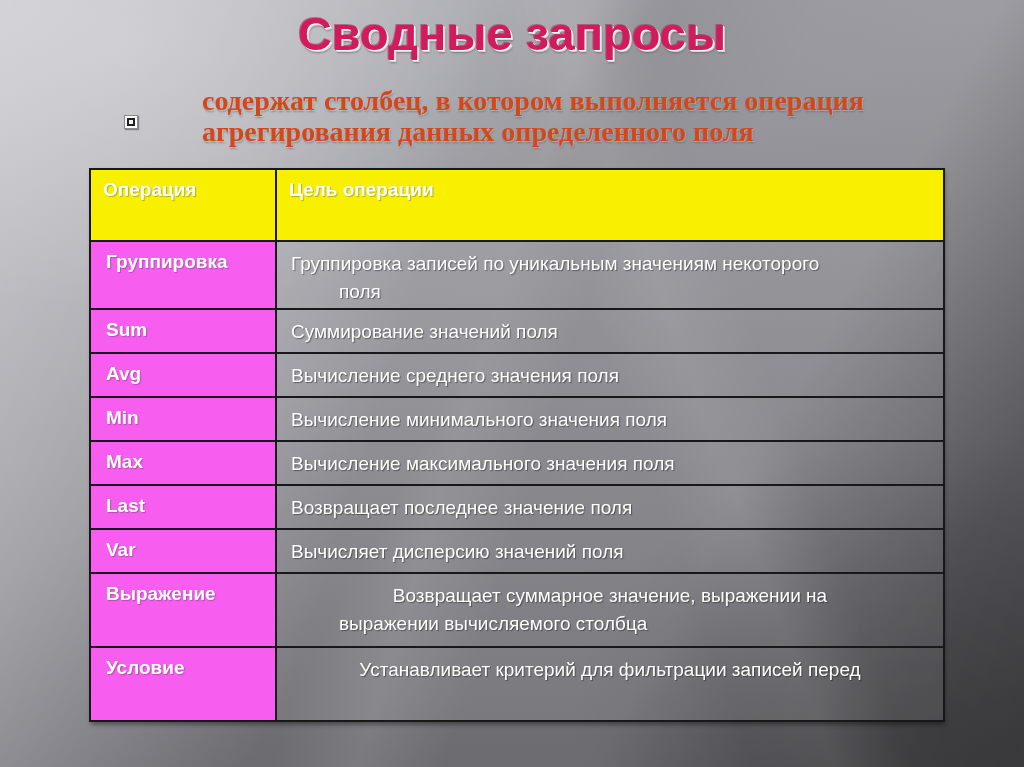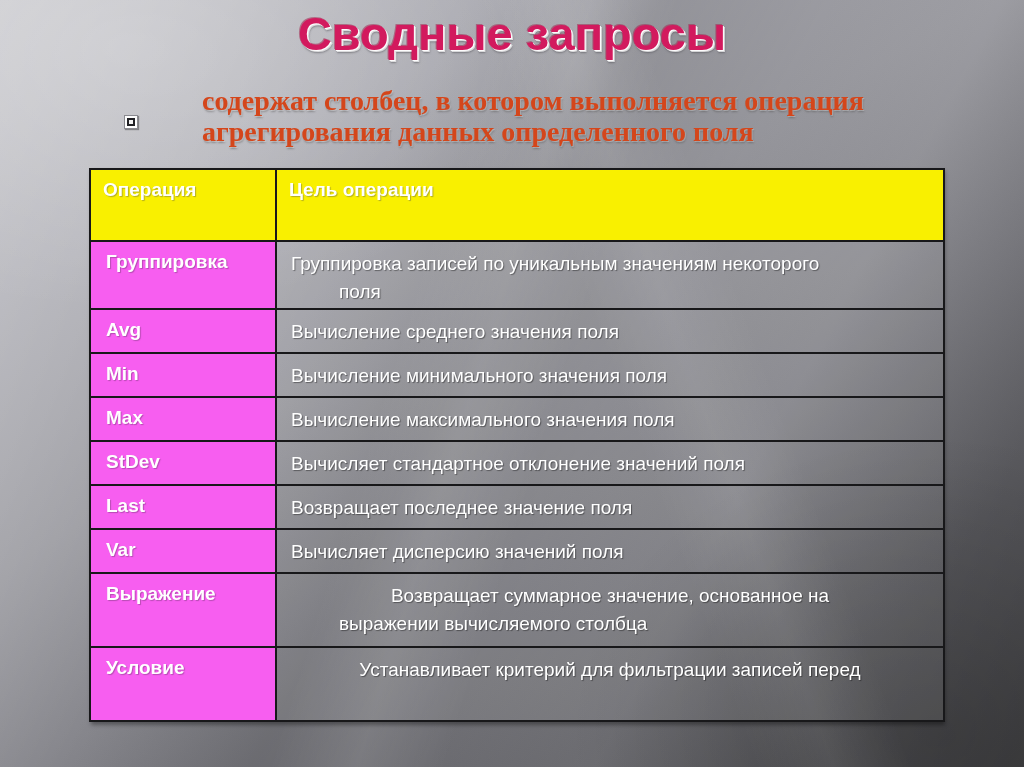--- a/index.html
+++ b/index.html
@@ -218,20 +218,28 @@
 
         <tr class="r-tall">
           <td class="op">
             <div class="cell">Группировка</div>
           </td>
           <td class="desc">
             <div class="cell wrapline"><span>Группировка записей по уникальным значениям некоторого</span><span class="second">поля</span></div>
           </td>
         </tr>
 
+        <tr class="r-norm">
+          <td class="op">
+            <div class="cell">Sum</div>
+          </td>
+          <td class="desc">
+            <div class="cell">Суммирование значений поля</div>
+          </td>
+        </tr>
 
         <tr class="r-norm">
           <td class="op">
             <div class="cell">Avg</div>
           </td>
           <td class="desc">
             <div class="cell">Вычисление среднего значения поля</div>
           </td>
         </tr>
 
@@ -247,28 +255,20 @@
         <tr class="r-norm">
           <td class="op">
             <div class="cell">Max</div>
           </td>
           <td class="desc">
             <div class="cell">Вычисление максимального значения поля</div>
           </td>
         </tr>
 
 
-        <tr class="r-norm">
-          <td class="op">
-            <div class="cell">StDev</div>
-          </td>
-          <td class="desc">
-            <div class="cell">Вычисляет стандартное отклонение значений поля</div>
-          </td>
-        </tr>
 
         <tr class="r-norm">
           <td class="op">
             <div class="cell">Last</div>
           </td>
           <td class="desc">
             <div class="cell">Возвращает последнее значение поля</div>
           </td>
         </tr>
 
@@ -279,21 +279,21 @@
           <td class="desc">
             <div class="cell">Вычисляет дисперсию значений поля</div>
           </td>
         </tr>
 
         <tr class="r-just">
           <td class="op">
             <div class="cell">Выражение</div>
           </td>
           <td class="desc">
-            <div class="cell justify">Возвращает суммарное значение, основанное на</div>
+            <div class="cell justify">Возвращает суммарное значение, выражении на</div>
             <div class="cell" style="padding-top:0;padding-left:62px;">выражении вычисляемого столбца</div>
           </td>
         </tr>
 
         <tr class="r-just">
           <td class="op">
             <div class="cell">Условие</div>
           </td>
           <td class="desc">
             <div class="cell justify">Устанавливает критерий для фильтрации записей перед</div>

